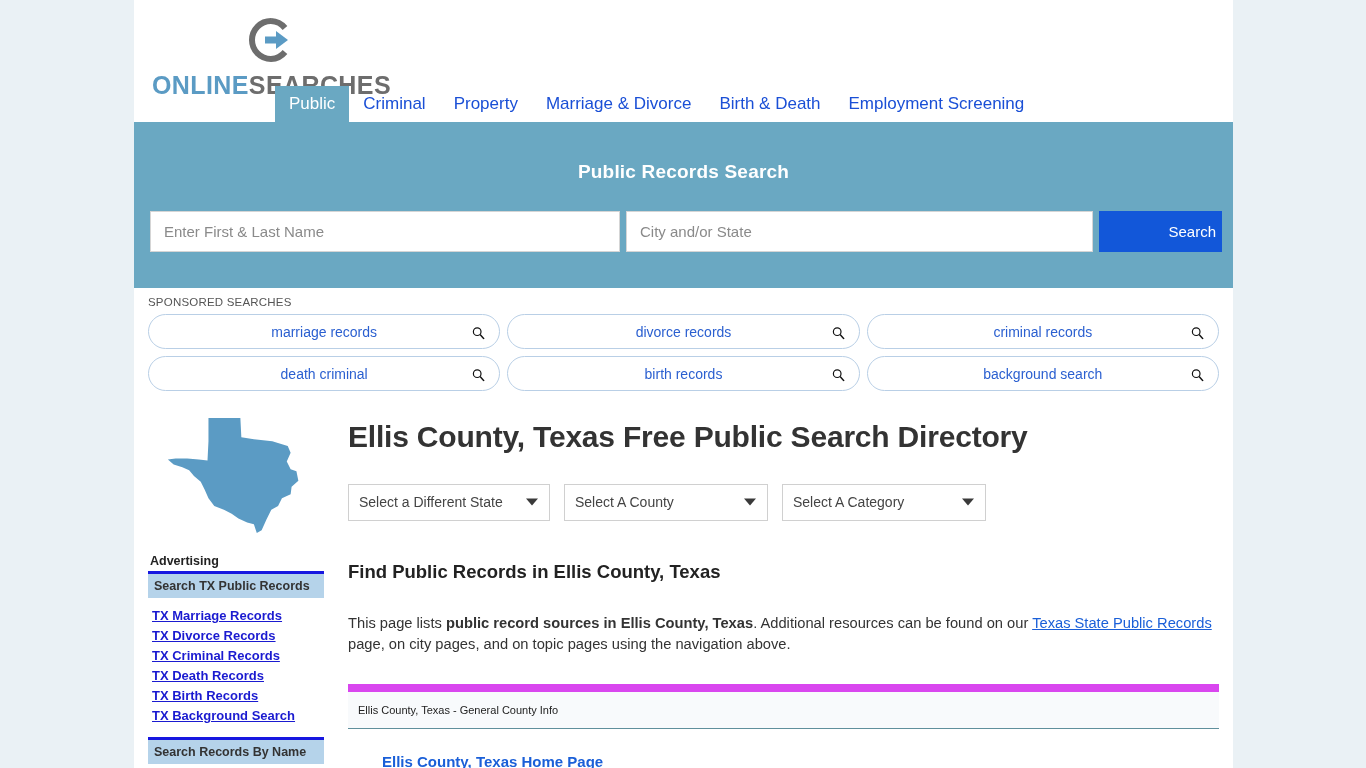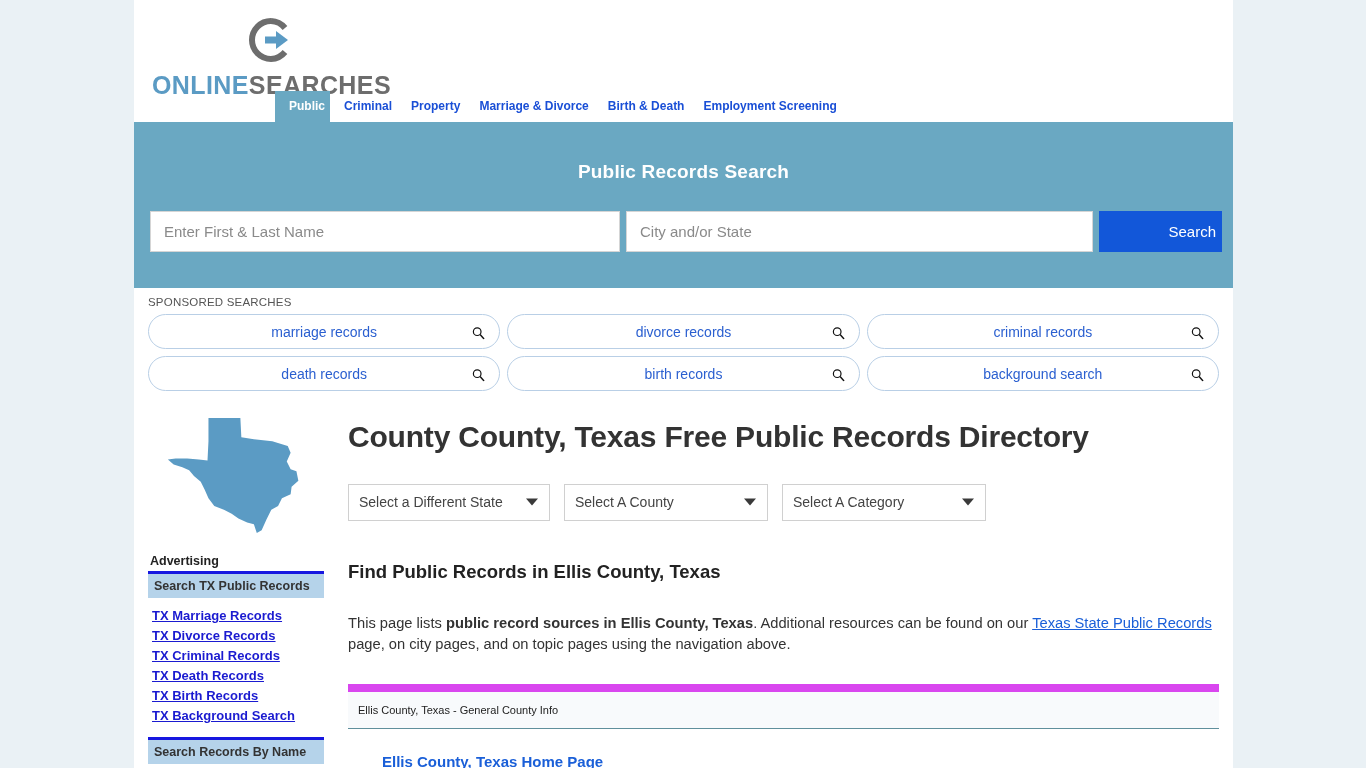--- a/index.html
+++ b/index.html
@@ -41,23 +41,23 @@
   
   .navbar {
     position: relative;
     height: 43px;
     border-bottom: 3px solid #6aa8c2;
     display: flex;
     align-items: flex-end;
     padding-left: 141px;
   }
   .nav-item {
-    font-size: 12px; font-weight: bold;
+    font-size: 17px; font-weight: normal;
     color: #1a4fd6;
-    padding: 9px 5px 10px 14px;
+    padding: 9px 14px 10px 14px;
     line-height: 1;
     cursor: pointer;
     white-space: nowrap;
     background: transparent;
   }
   .nav-item.active {
     background: #6aa8c2;
     color: #ffffff;
   }
 
@@ -289,21 +289,21 @@
             <svg viewBox="0 0 14 14" width="13" height="13">
                 <circle cx="5.6" cy="5.6" r="4.1" fill="none" stroke="#111" stroke-width="1.3"></circle>
                 <line x1="8.7" y1="8.7" x2="13" y2="13.4" stroke="#111" stroke-width="1.5"></line>
               </svg>
           </span>
         </div>
       </div>
 
       <div class="pill-row">
         <div class="pill">
-          <span class="pill-label">death records</span>
+          <span class="pill-label">death criminal</span>
           <span class="pill-icon">
             <svg viewBox="0 0 14 14" width="13" height="13">
                 <circle cx="5.6" cy="5.6" r="4.1" fill="none" stroke="#111" stroke-width="1.3"></circle>
                 <line x1="8.7" y1="8.7" x2="13" y2="13.4" stroke="#111" stroke-width="1.5"></line>
               </svg>
           </span>
         </div>
         <div class="pill">
           <span class="pill-label">birth records</span>
           <span class="pill-icon">
@@ -351,21 +351,21 @@
           <a class="ad-link">TX Birth Records</a>
           <a class="ad-link">TX Background Search</a>
         </div>
 
         <div class="ad-box">
           <div class="ad-box-title">Search Records By Name</div>
         </div>
       </div>
 
       <div class="col-main">
-        <h1 class="page-title">County County, Texas Free Public Records Directory</h1>
+        <h1 class="page-title">Ellis County, Texas Free Public Search Directory</h1>
 
         <div class="select-row">
           <div id="select-state" class="select-box">
             <span class="select-text">Select a Different State</span>
             <span class="select-caret"></span>
           </div>
           <div id="select-county" class="select-box">
             <span class="select-text">Select A County</span>
             <span class="select-caret"></span>
           </div>

